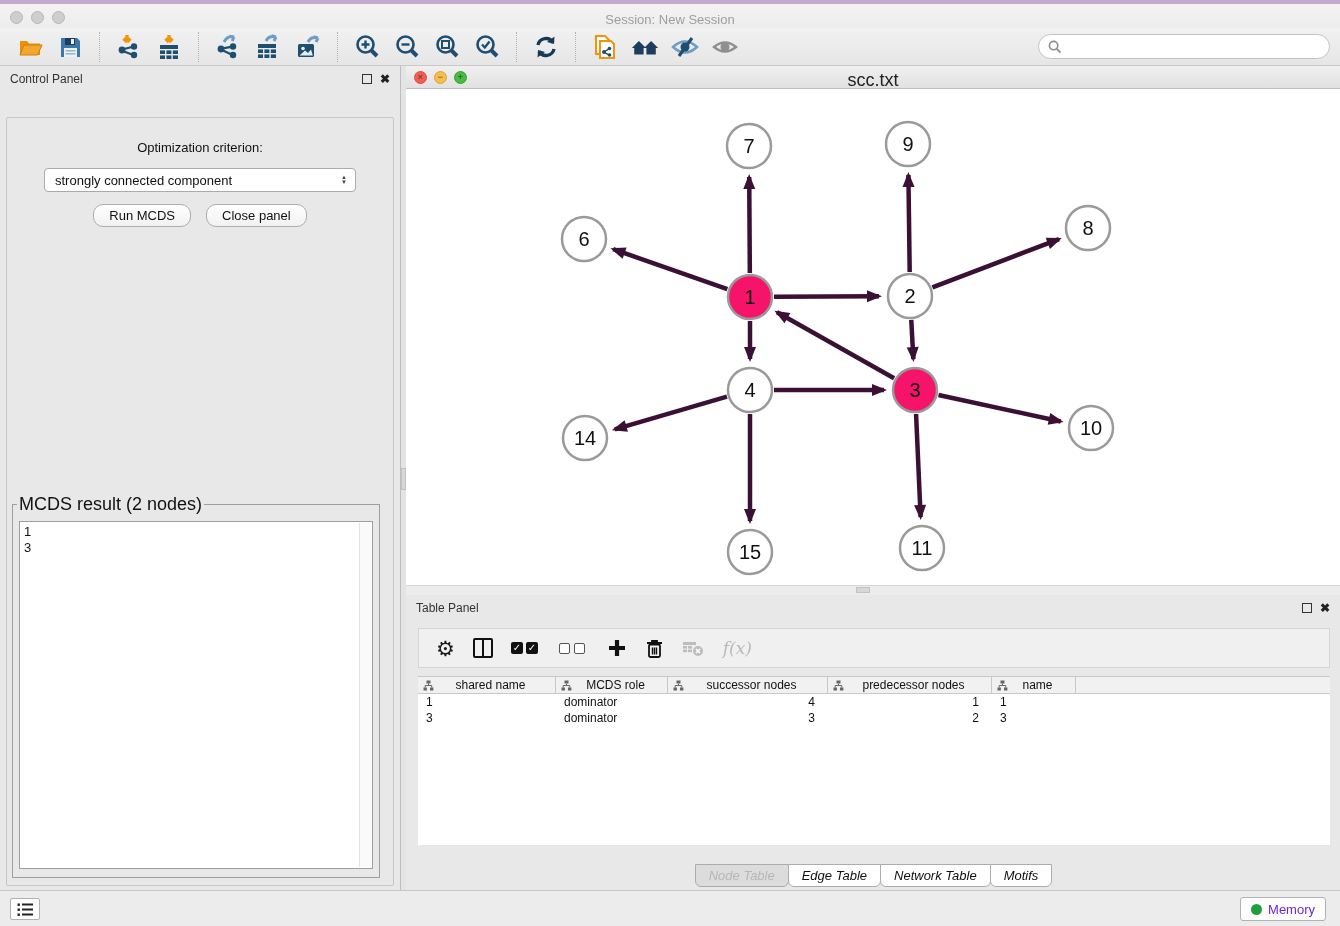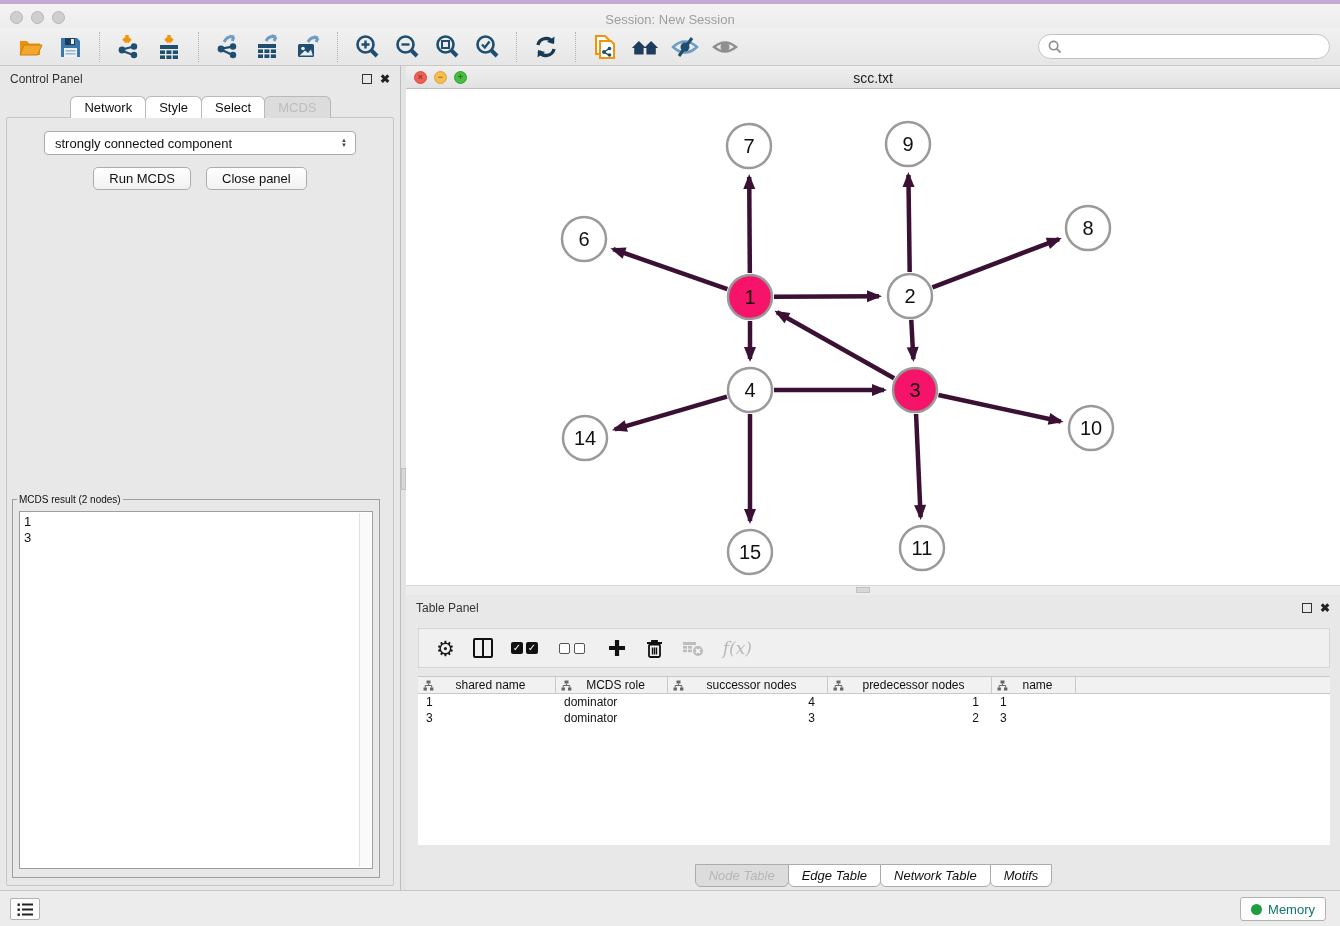--- a/index.html
+++ b/index.html
@@ -43,38 +43,38 @@
     border-radius:6px 6px 0 0; margin-right:-1px; color:#111; cursor:pointer; }
   .tab.active { background:#DCDCDC; color:#BDBDBD; }
   .cp-content { position:absolute; left:6px; right:6px; top:51px; bottom:4px; background:#E9E8E9;
     border:1px solid #C6C6C6; border-radius:2px; }
   .opt-label { margin-top:22px; text-align:center; font-size:13px; color:#111; }
   .criterion { margin:13px auto 0; width:312px; height:24px; background:#fff; border:1px solid #ABABAB; border-radius:4px;
     display:flex; align-items:center; padding:0 8px 0 10px; font-size:13px; color:#111; cursor:pointer; }
   .stepper { margin-left:auto; display:flex; flex-direction:column; line-height:5px; font-size:6px; color:#444; }
   .cp-buttons { margin-top:12px; display:flex; justify-content:center; gap:15px; }
   .btn { font-size:13px; color:#111; background:linear-gradient(#FFF,#F1F1F1); border:1px solid #ADADAD;
-    border-radius:5px; padding:3px 15px; cursor:pointer; }
+    border-radius:10px; padding:3px 15px; cursor:pointer; }
   .result-box { position:absolute; left:5px; right:13px; top:376px; height:384px;
     border:1px solid #9E9E9E; background:#E9E8E9; }
-  .result-box legend { font-size:10px; color:#111; margin-left:4px; padding:0 2px; }
+  .result-box legend { font-size:18px; color:#111; margin-left:4px; padding:0 2px; }
   .result-inner { position:absolute; left:6px; right:6px; top:6px; bottom:8px; background:#fff; border:1px solid #9E9E9E; }
   .result-text { position:absolute; left:4px; top:2px; right:16px; bottom:2px; font-size:13px; line-height:16px;
     white-space:pre; color:#111; }
   .result-scroll { position:absolute; right:1px; top:1px; bottom:1px; width:12px; background:#FAFAFA; border-left:1px solid #E2E2E2; }
 
   
   .v-splitter { width:6px; background:#E4E4E4; border-left:1px solid #BDBDBD; position:relative; cursor:col-resize; }
   .v-grip { position:absolute; top:402px; left:0; width:5px; height:22px; background:#D7D7D7; border:1px solid #C2C2C2; }
 
   
   .right-col { flex:1; display:flex; flex-direction:column; position:relative; }
   .net-titlebar { height:23px; background:linear-gradient(#F0F0F0,#E1E1E1); border-bottom:1px solid #BEBEBE; position:relative; }
   .net-traffic { position:absolute; left:8px; top:5px; display:flex; gap:7px; }
-  .net-titlebar .title { position:absolute; left:0; right:0; top:4px; text-align:center; font-size:14px; color:#222; }
+  .net-titlebar .title { position:absolute; left:0; right:0; top:4px; text-align:center; font-size:18px; color:#222; }
   .net-canvas { height:496px; background:#fff; position:relative; overflow:hidden; }
   .h-splitter { height:10px; background:#ECECEC; border-top:1px solid #D6D6D6; position:relative; cursor:row-resize; }
   .h-grip { position:absolute; left:450px; top:1px; width:14px; height:6px; background:#D7D7D7; border:1px solid #C2C2C2; }
 
   
   .table-panel { flex:1; background:#E9E8E9; position:relative; }
   .tp-toolbar { position:absolute; left:12px; right:10px; top:33px; height:40px; background:#F1F0F1;
     border:1px solid #D5D5D5; display:flex; align-items:center; padding:0 8px; }
   .tp-icon { margin:0 9px; display:flex; align-items:center; justify-content:center; cursor:pointer; color:#1A1A1A; }
   .tp-icon.disabled { color:#B8B8B8; cursor:default; }
@@ -98,21 +98,21 @@
 
   .tp-tabs { position:absolute; left:0; right:0; bottom:3px; display:flex; justify-content:center;font-style:italic; }
   .tp-tabs .tab { border-radius:0 0 6px 6px; border:1px solid #ACACAC; border-top:1px solid #ACACAC; padding:3px 13px; }
   .tp-tabs .tab.active { background:#DCDCDC; color:#B7B7B7; }
 
   
   .statusbar { position:absolute; left:0; top:890px; width:1340px; height:36px; background:#EDECED; border-top:1px solid #C7C7C7; }
   .list-btn { position:absolute; left:10px; top:7px; width:30px; height:22px; background:#FDFDFD; border:1px solid #B2B2B2;
     border-radius:2px; display:flex; align-items:center; justify-content:center; cursor:pointer; }
   .memory-btn { position:absolute; right:14px; top:6px; height:24px; background:#FDFDFD; border:1px solid #B2B2B2;
-    border-radius:3px; display:flex; align-items:center; padding:0 10px; gap:6px; font-size:13px; color:#0f766e; cursor:pointer; }
+    border-radius:3px; display:flex; align-items:center; padding:0 10px; gap:6px; font-size:13px; color:#6d28d9; cursor:pointer; }
   .mem-dot { width:11px; height:11px; border-radius:50%; background:#1E9E3E; }
 
   svg text { font-family:"Liberation Sans", sans-serif; }
 </style>
 </head>
 <body>
 
 <div class="app">
 
   <div class="titlebar">
@@ -277,27 +277,22 @@
   <div class="main">
 
     <div class="control-panel">
       <div class="panel-head">
         <span class="panel-title">Control Panel</span>
         <span class="panel-btns">
           <span class="float-btn"></span>
           <span class="close-btn">✖</span>
         </span>
       </div>
-      <div class="cp-tabs">
-          <span class="tab">Network</span>
-          <span class="tab">Style</span>
-          <span class="tab">Select</span>
-          <span class="tab active">MCDS</span>
-        </div>
       <div class="cp-content">
+        <div class="opt-label">Optimization criterion:</div>
         <div class="criterion">
           <span>strongly connected component</span>
           <span class="stepper">
               <span>▲</span>
               <span>▼</span>
             </span>
         </div>
         <div class="cp-buttons">
           <button class="btn">Run MCDS</button>
           <button class="btn">Close panel</button>

